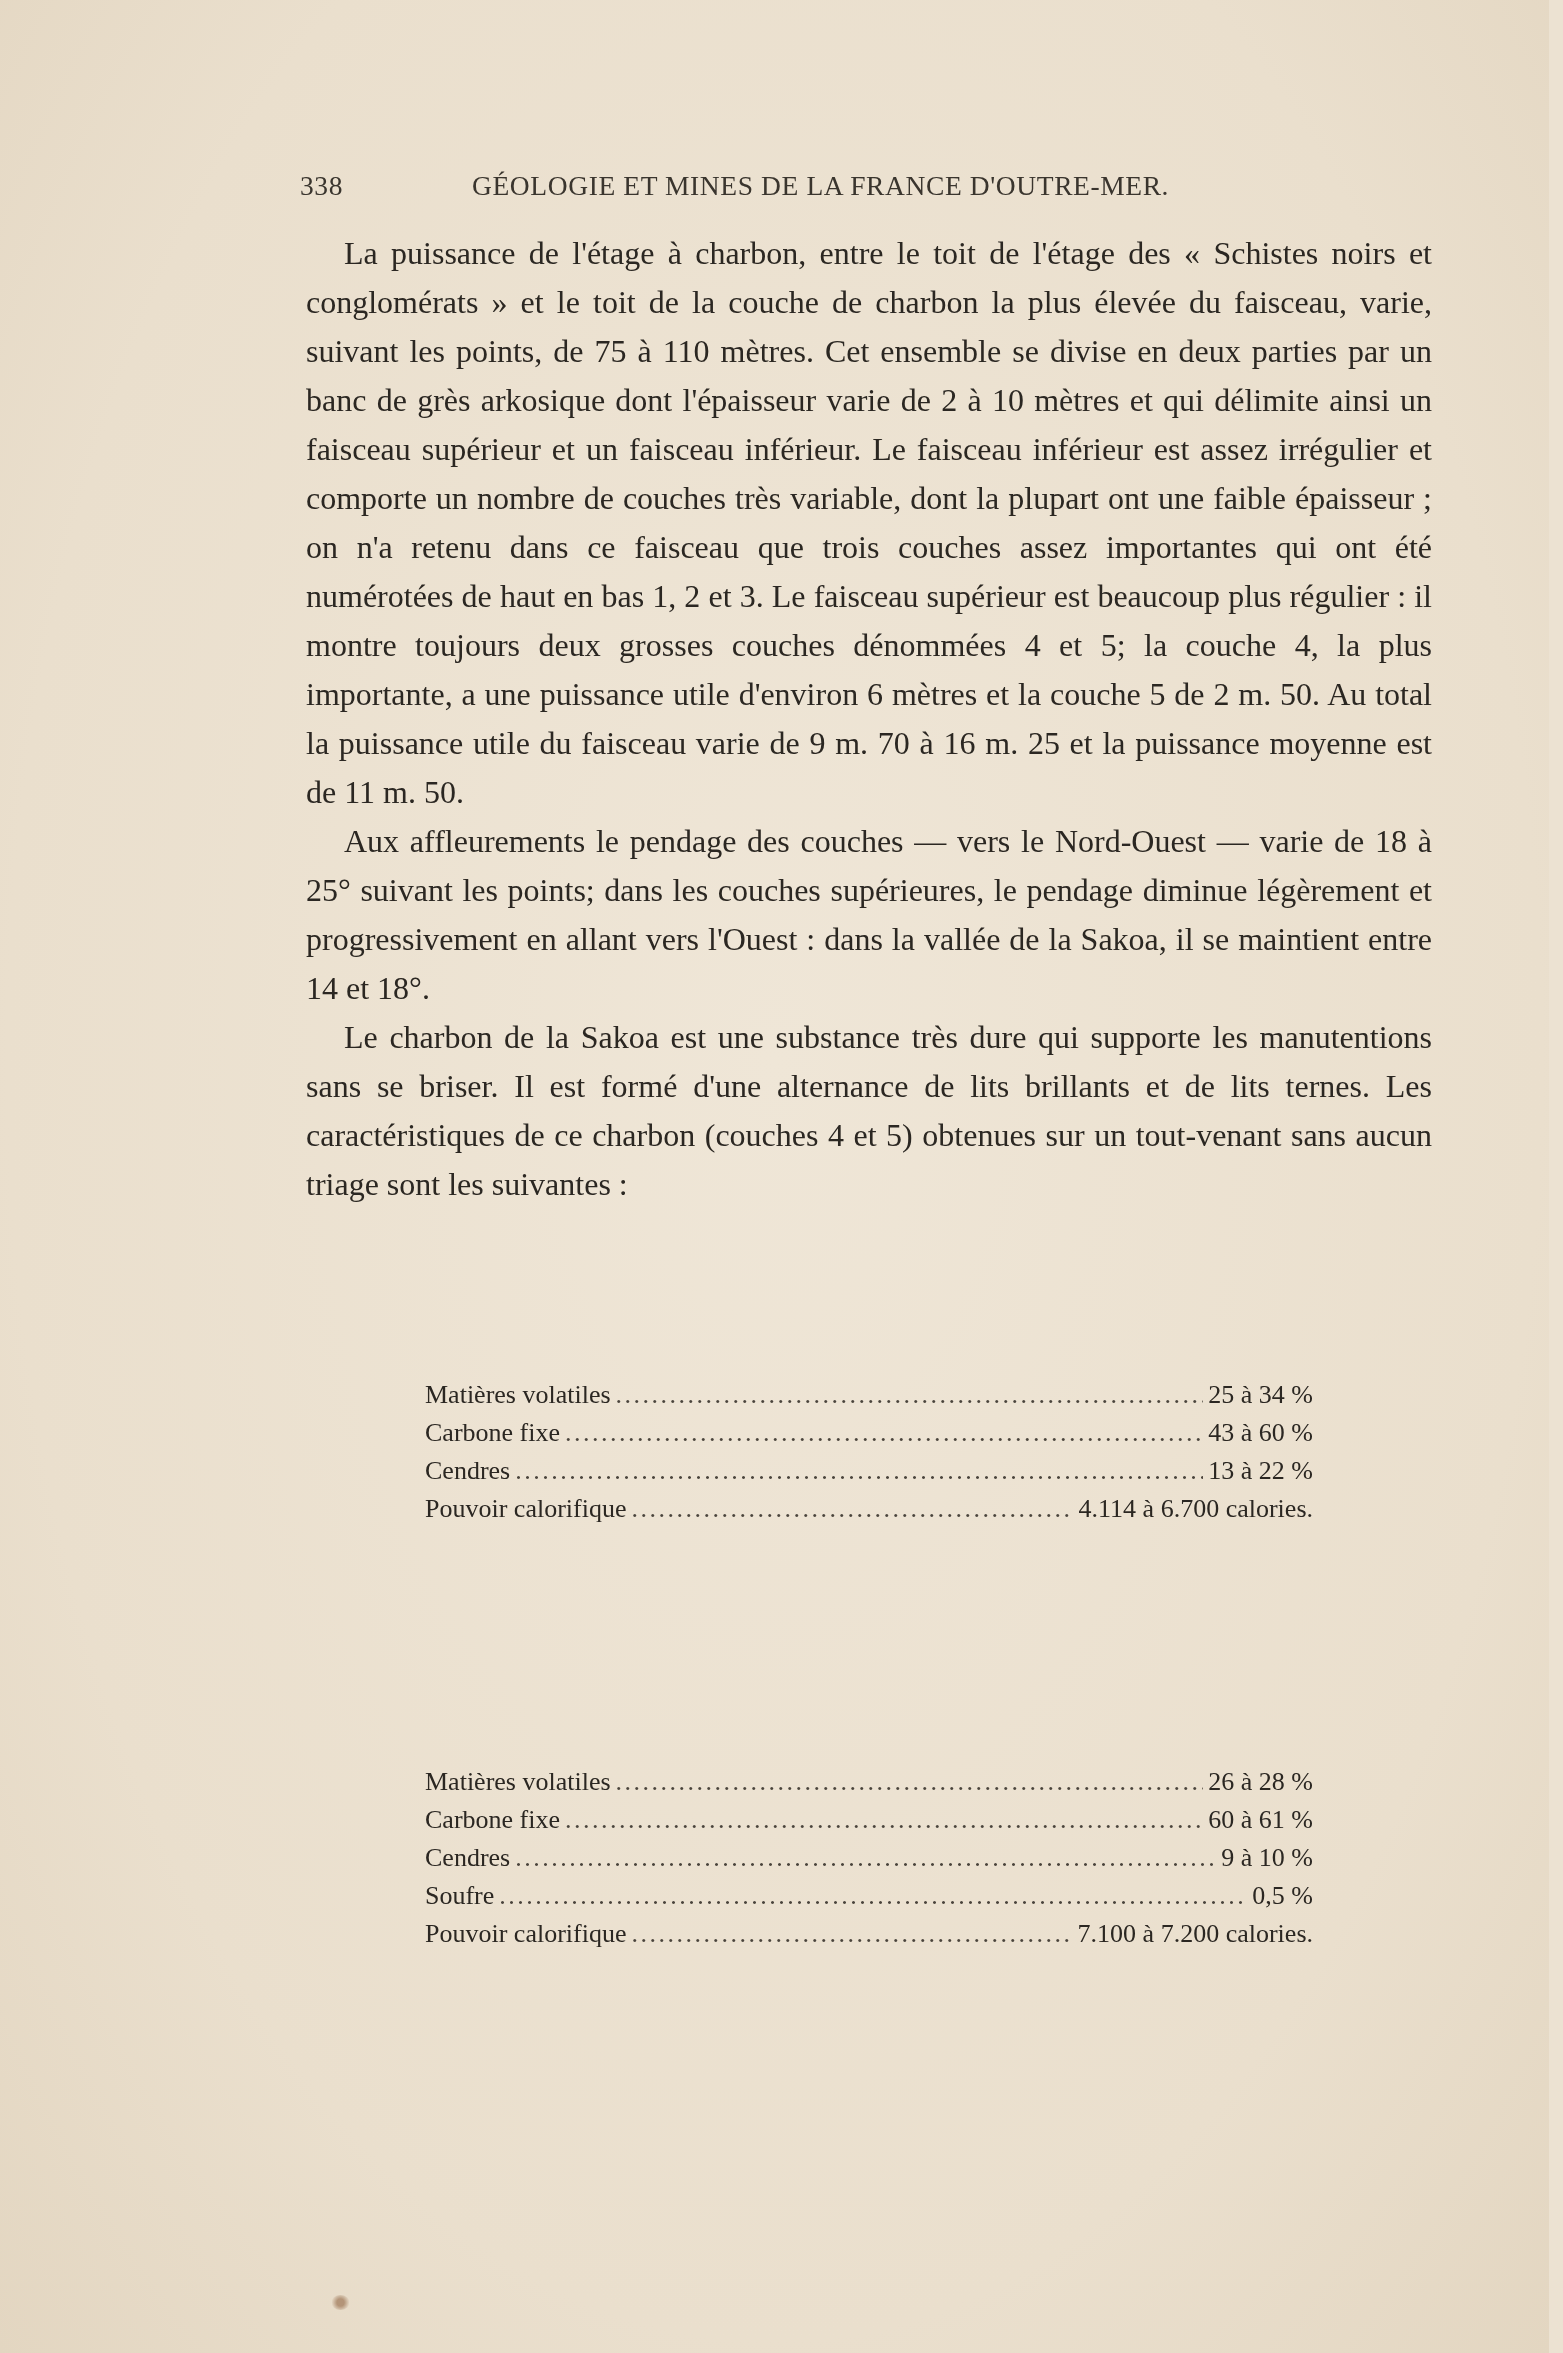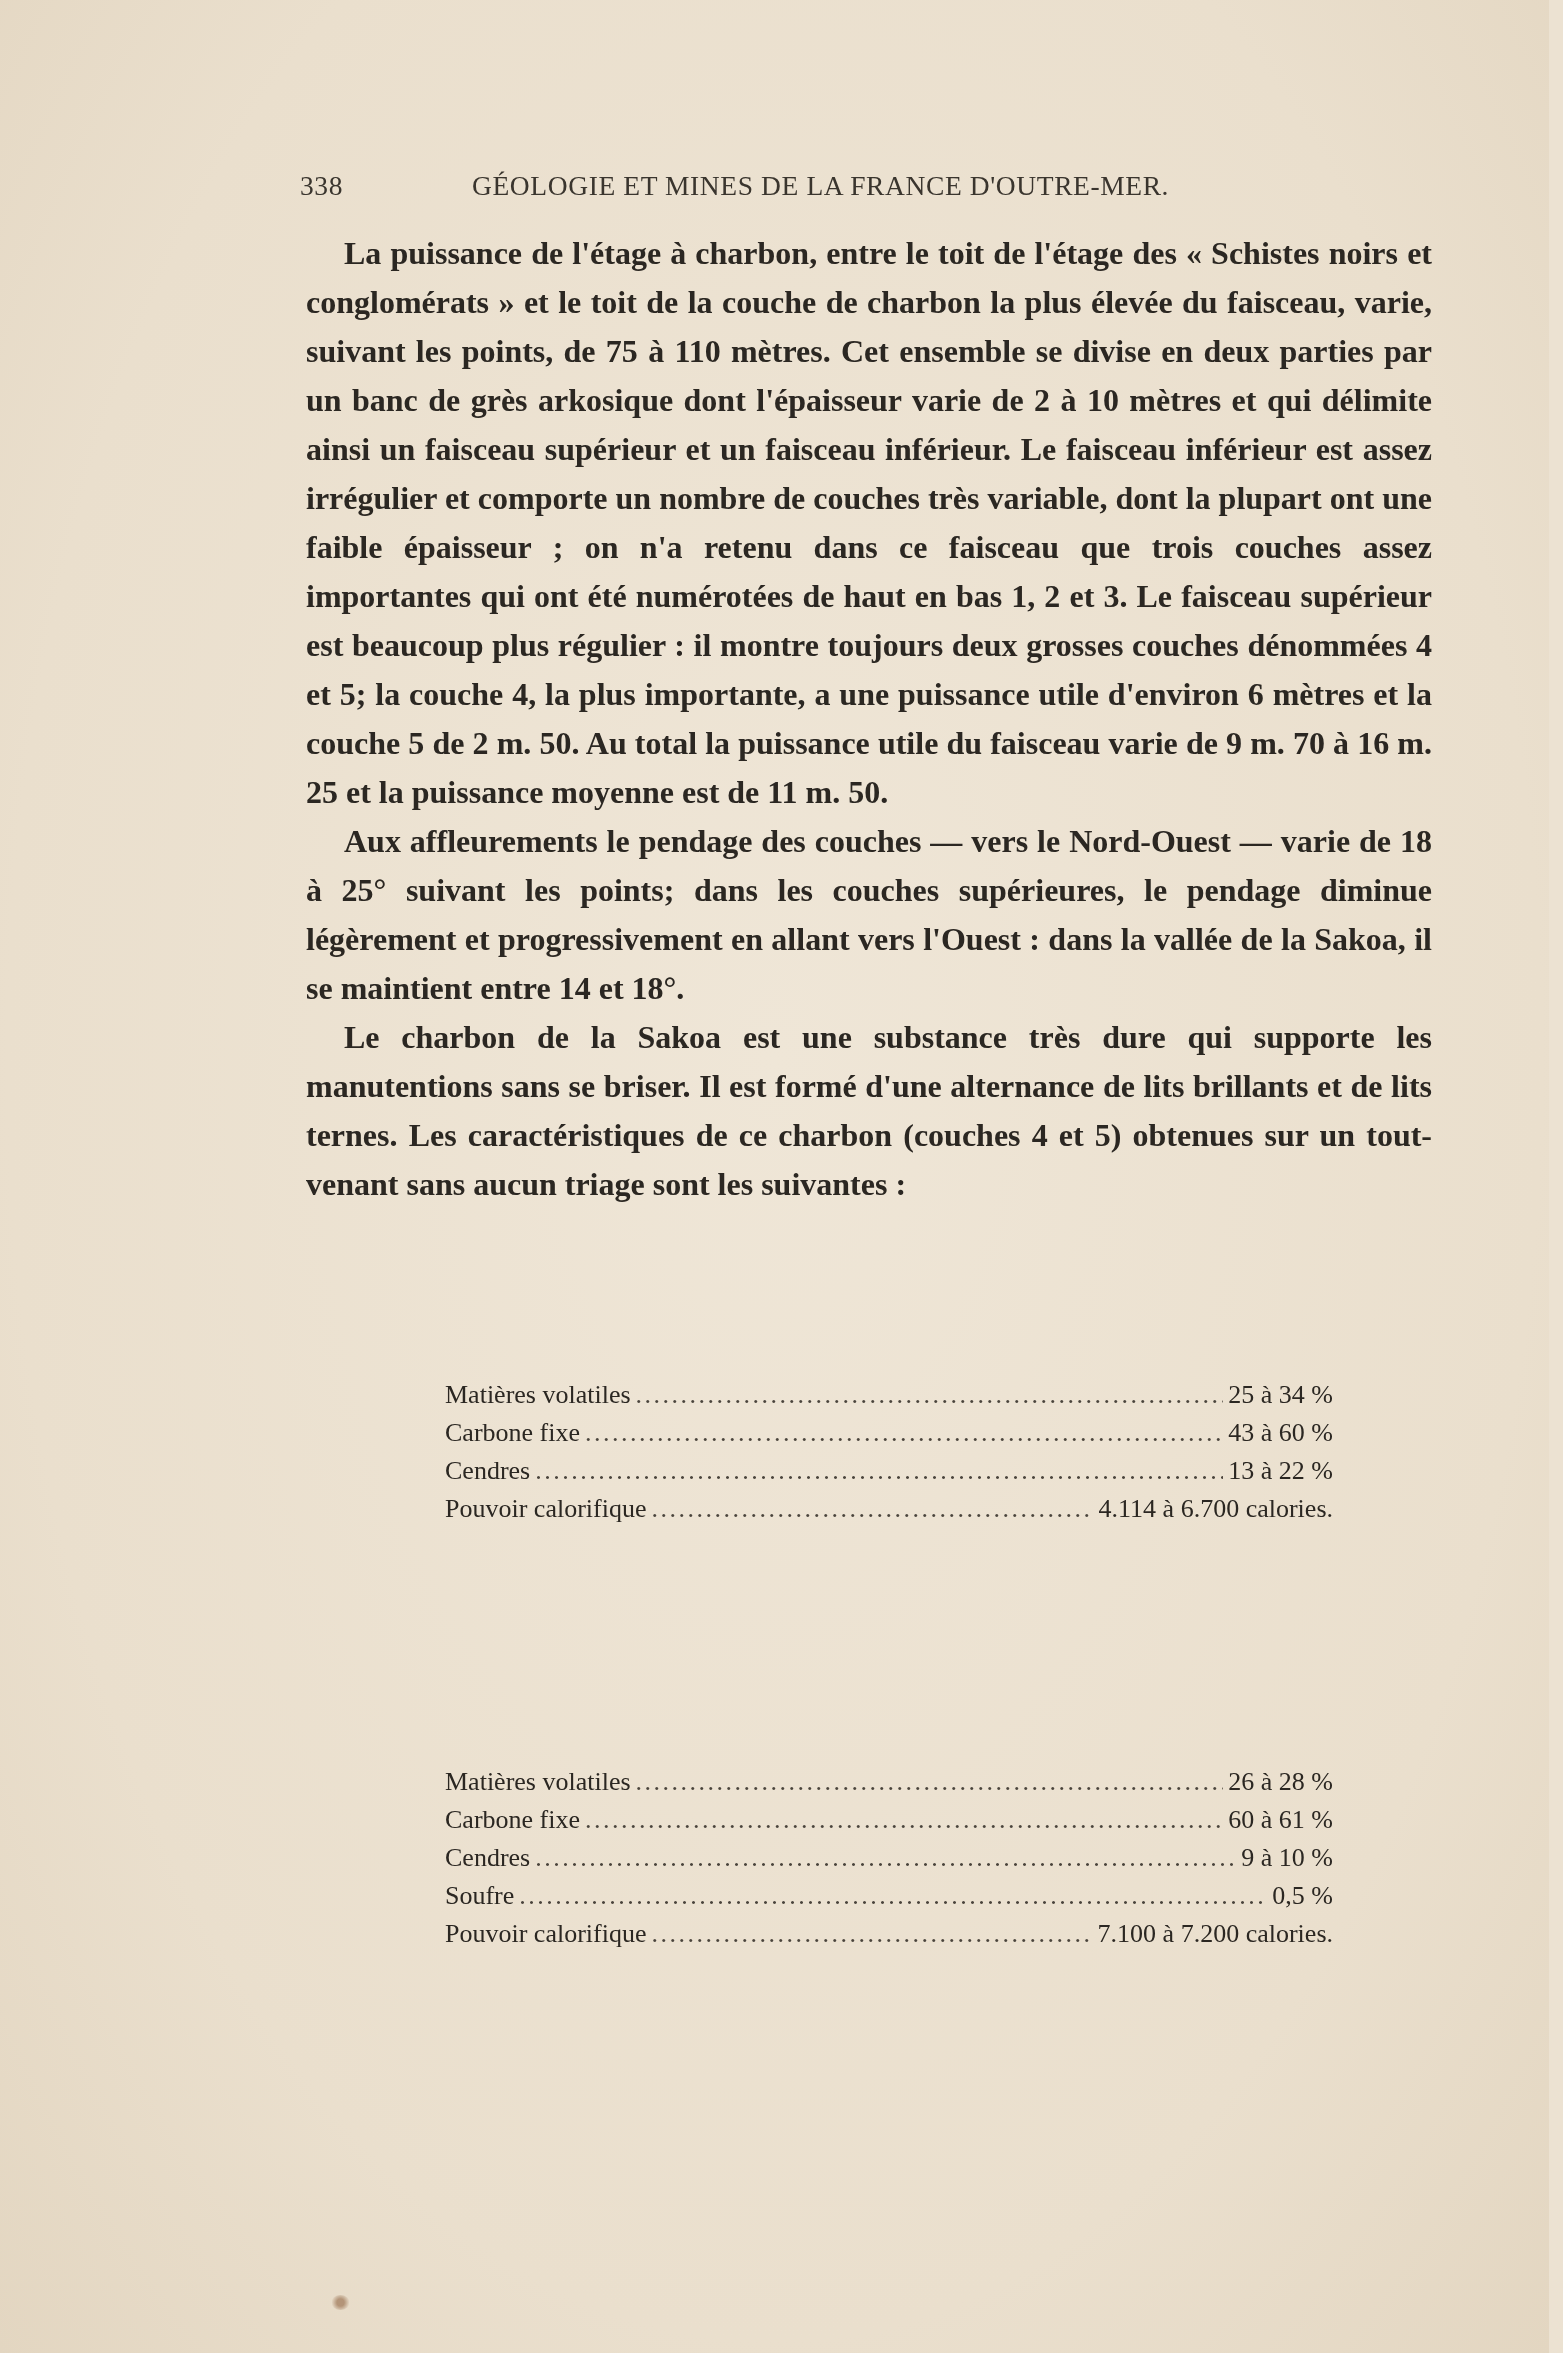--- a/index.html
+++ b/index.html
@@ -20,27 +20,27 @@
     font-size: 27.5px; letter-spacing: 0.6px; color: #3a352e;
     font-family: "Liberation Serif", serif;
   }
   .running-head .pno { position: absolute; left: 0; }
   .running-head .title { position: absolute; left: 172px; white-space: nowrap; }
   .text {
     position: absolute; left: 306px; width: 1126px;
     font-size: 32px; line-height: 49px; text-align: justify;
     font-family: "Liberation Serif", serif;
   }
-  .text p { margin: 0; text-indent: 38px; font-weight: bold; }
+  .text p { margin: 0; text-indent: 38px; }
   .text p.noindent { text-indent: 0; }
   #para1 { top: 229px; }
   #para-follow { top: 1601px; }
   #para-last { top: 2017px; }
   .table {
-    position: absolute; left: 445px; width: 888px;
+    position: absolute; left: 425px; width: 888px;
     font-family: "Liberation Serif", serif; font-size: 26px; line-height: 38px;
   }
   #table1 { top: 1376px; }
   #table2 { top: 1763px; }
   .row { display: flex; align-items: baseline; }
   .row .label { white-space: nowrap; }
   .row .dots {
     flex: 1; overflow: hidden; white-space: nowrap; margin: 0 5px;
     letter-spacing: 2.5px; color: #4a443c;
   }

